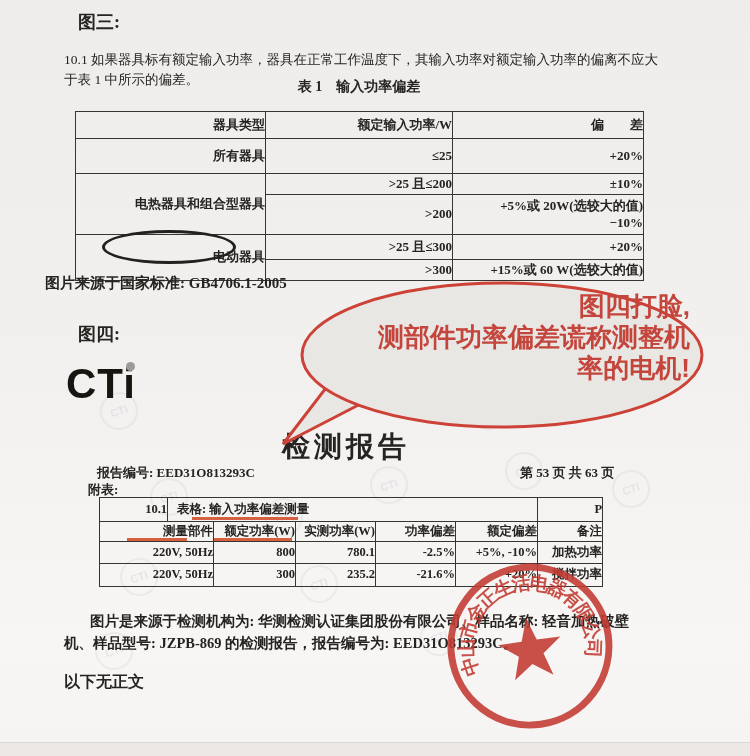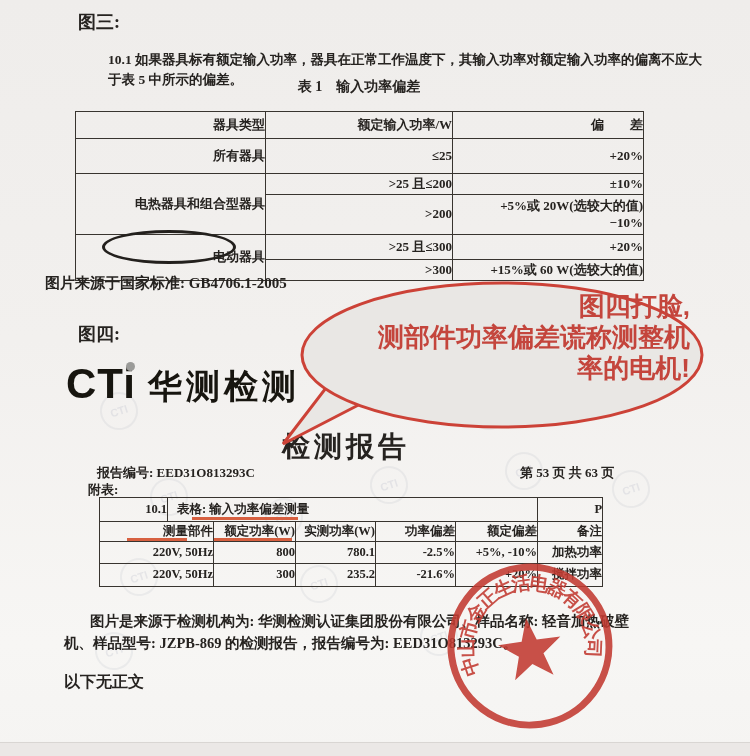--- a/index.html
+++ b/index.html
@@ -9,21 +9,21 @@
     font-family:"Liberation Serif","DejaVu Serif",serif;
     color:#262320;
   }
   .abs{position:absolute;}
   
   .wm{position:absolute;width:34px;height:34px;border:2px solid rgba(125,135,160,0.10);
       border-radius:50%;color:rgba(125,135,160,0.14);font:bold 11px "Liberation Sans",sans-serif;
       display:flex;align-items:center;justify-content:center;transform:rotate(-18deg);z-index:0;}
   
   .fig-label{font-size:18px;font-weight:bold;z-index:1;}
-  .clause{font-size:13.5px;font-weight:bold;z-index:1;white-space:nowrap;margin-left:44px;}
+  .clause{font-size:13.5px;font-weight:normal;z-index:1;white-space:nowrap;}
   .t1-title{font-size:14px;font-weight:bold;text-align:center;z-index:1;}
   table.doc{border-collapse:collapse;table-layout:fixed;z-index:1;position:absolute;}
   table.doc td{border:1.6px solid #38342f;text-align:right;vertical-align:middle;
                font-size:13px;font-weight:bold;padding:0;line-height:1.25;}
   .dev2{display:block;}
   #ellipse{border:3.5px solid #23201d;border-radius:50%;z-index:2;}
   .source-note{font-size:15px;font-weight:bold;z-index:1;}
   
   #logo{display:flex;align-items:baseline;gap:12px;z-index:1;font-family:"Liberation Sans","DejaVu Sans",sans-serif;}
   #logo .cti{font-size:42px;font-weight:bold;letter-spacing:1px;color:#17150f;}
@@ -59,21 +59,21 @@
   <span class="wm" style="left:612px;top:470px">CTI</span>
   <span class="wm" style="left:120px;top:558px">CTI</span>
   <span class="wm" style="left:300px;top:565px">CTI</span>
   <span class="wm" style="left:95px;top:632px">CTI</span>
   <span class="wm" style="left:420px;top:618px">CTI</span>
   <span class="wm" style="left:100px;top:392px">CTI</span>
   <span class="wm" style="left:470px;top:392px">CTI</span>
 
   <div class="abs fig-label" style="left:78px;top:10px">图三:</div>
   <div class="abs clause" style="left:64px;top:51px">10.1   如果器具标有额定输入功率，器具在正常工作温度下，其输入功率对额定输入功率的偏离不应大</div>
-  <div class="abs clause" style="left:64px;top:71px">于表 5 中所示的偏差。</div>
+  <div class="abs clause" style="left:64px;top:71px">于表 1 中所示的偏差。</div>
   <div class="abs t1-title" style="left:75px;top:78px;width:568px">表 1　输入功率偏差</div>
 
   <table class="doc" style="left:75px;top:111px;width:568px">
     <colgroup>
         <col style="width:190px">
         <col style="width:187px">
         <col style="width:191px">
       </colgroup>
     <tbody>
         <tr style="height:27px">
@@ -110,21 +110,20 @@
   </tbody>
     </table>
 
   <div id="ellipse" class="abs" style="left:102px;top:230px;width:128px;height:28px"></div>
 
   <div class="abs source-note" style="left:45px;top:274px">图片来源于国家标准: GB4706.1-2005</div>
 
   <div class="abs fig-label" style="left:78px;top:322px">图四:</div>
   <div id="logo" class="abs" style="left:66px;top:360px">
     <span class="cti">CTi</span>
-    <span class="cn">华测检测</span>
   </div>
   <div id="logo-dot" class="abs" style="left:126px;top:362px"></div>
 
   <svg id="bubble-svg" class="abs" style="left:270px;top:272px" width="445" height="180" viewBox="0 0 445 180">
     <polygon points="102,126 13,172 62,108" fill="#e9e7e4" stroke="#cc4237" stroke-width="3"></polygon>
     <ellipse cx="232" cy="83" rx="200" ry="72" fill="#e9e7e4" stroke="#cc4237" stroke-width="3"></ellipse>
   </svg>
   <div id="bubble-text" class="abs" style="left:315px;top:291px;width:375px;color:#c4453c">
     <div>图四打脸,</div>
     <div>测部件功率偏差谎称测整机</div>

